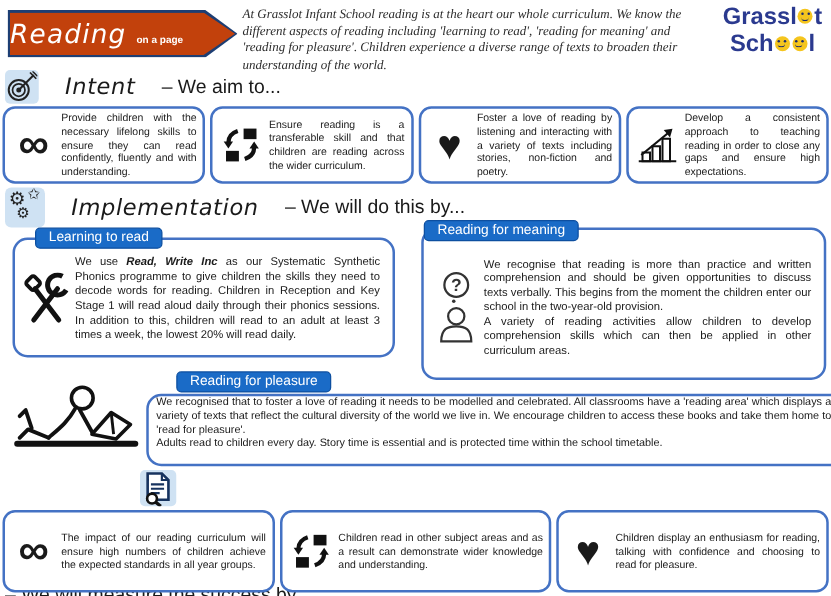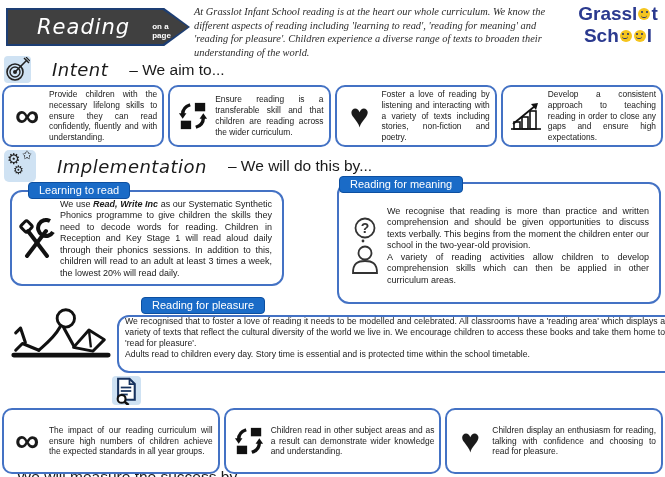--- a/index.html
+++ b/index.html
@@ -3,23 +3,23 @@
 <meta charset="utf-8">
 <style>
   html,body{margin:0;padding:0;background:#fff;}
   .page{position:relative;width:665px;height:477px;background:#fff;overflow:hidden;
         font-family:"Liberation Sans", sans-serif;color:#1a1a1a;}
 
   
   .banner{position:absolute;left:6px;top:8px;width:184px;height:38px;}
   .banner-outer{width:100%;height:100%;background:#1d3e73;
     clip-path:polygon(0 0,86% 0,100% 50%,86% 100%,0 100%);}
-  .banner-inner{position:absolute;left:2px;top:2px;right:2px;bottom:2px;background:#404040;
+  .banner-inner{position:absolute;left:2px;top:2px;right:2px;bottom:2px;background:#c2410c;
     clip-path:polygon(0 0,86% 0,100% 50%,86% 100%,0 100%);
-    display:flex;align-items:center;justify-content:flex-start;padding-left:29px;gap:22px;color:#fff;}
+    display:flex;align-items:center;justify-content:flex-start;padding-left:0;gap:8px;color:#fff;}
   .banner-title{font-family:"DejaVu Sans",sans-serif;font-style:italic;font-size:21px;letter-spacing:1px;}
   .banner-sub{font-size:8px;font-weight:bold;margin-top:8px;}
 
   .intro{position:absolute;left:194px;top:5px;width:378px;
     font-family:Liberation Serif, serif;font-style:italic;font-size:10.4px;line-height:1.3;color:#2b2b2b;}
 
   .logo{position:absolute;right:3px;top:3px;width:88px;text-align:center;
     color:#2b3a8f;font-weight:bold;font-size:19px;line-height:1.15;font-family:"Liberation Sans",sans-serif;}
   .smiley{display:inline-block;width:12px;height:12px;background:#f5c51e;border-radius:50%;position:relative;margin:0 1px;}
   .smiley::before{content:"";position:absolute;left:2.5px;top:3px;width:2px;height:2px;border-radius:50%;
@@ -135,21 +135,21 @@
   <div class="sec-heading" style="left:4px;top:150px;">
     <span class="gears">
       <span class="g1">⚙</span>
       <span class="g2">⚙</span>
       <span class="g3">✩</span>
     </span>
     <span class="hword">Implementation</span>
     <span class="hrest">– We will do this by...</span>
   </div>
 
-  <div class="bigbox" style="left:10px;top:190px;width:274px;height:96px;">
+  <div class="bigbox" style="left:10px;top:190px;width:306px;height:96px;">
     <span class="tab" style="left:16px;top:-10px;">Learning to read</span>
     <div class="inner" style="padding:6px 2px 4px 4px;">
       <span class="icol" style="flex:0 0 42px;">
         <svg width="36" height="42" viewBox="0 0 36 42">
           <path d="M8 38 L27 13" stroke="#111" stroke-width="4" stroke-linecap="round" fill="none"></path>
           <path d="M31 3 a8 8 0 1 0 3 11" fill="none" stroke="#111" stroke-width="4"></path>
           <path d="M28 38 L9 13" stroke="#111" stroke-width="4" stroke-linecap="round" fill="none"></path>
           <rect x="3" y="4" width="9" height="9" rx="2" fill="none" stroke="#111" stroke-width="3" transform="rotate(45 7.5 8.5)"></rect>
         </svg>
       </span>

